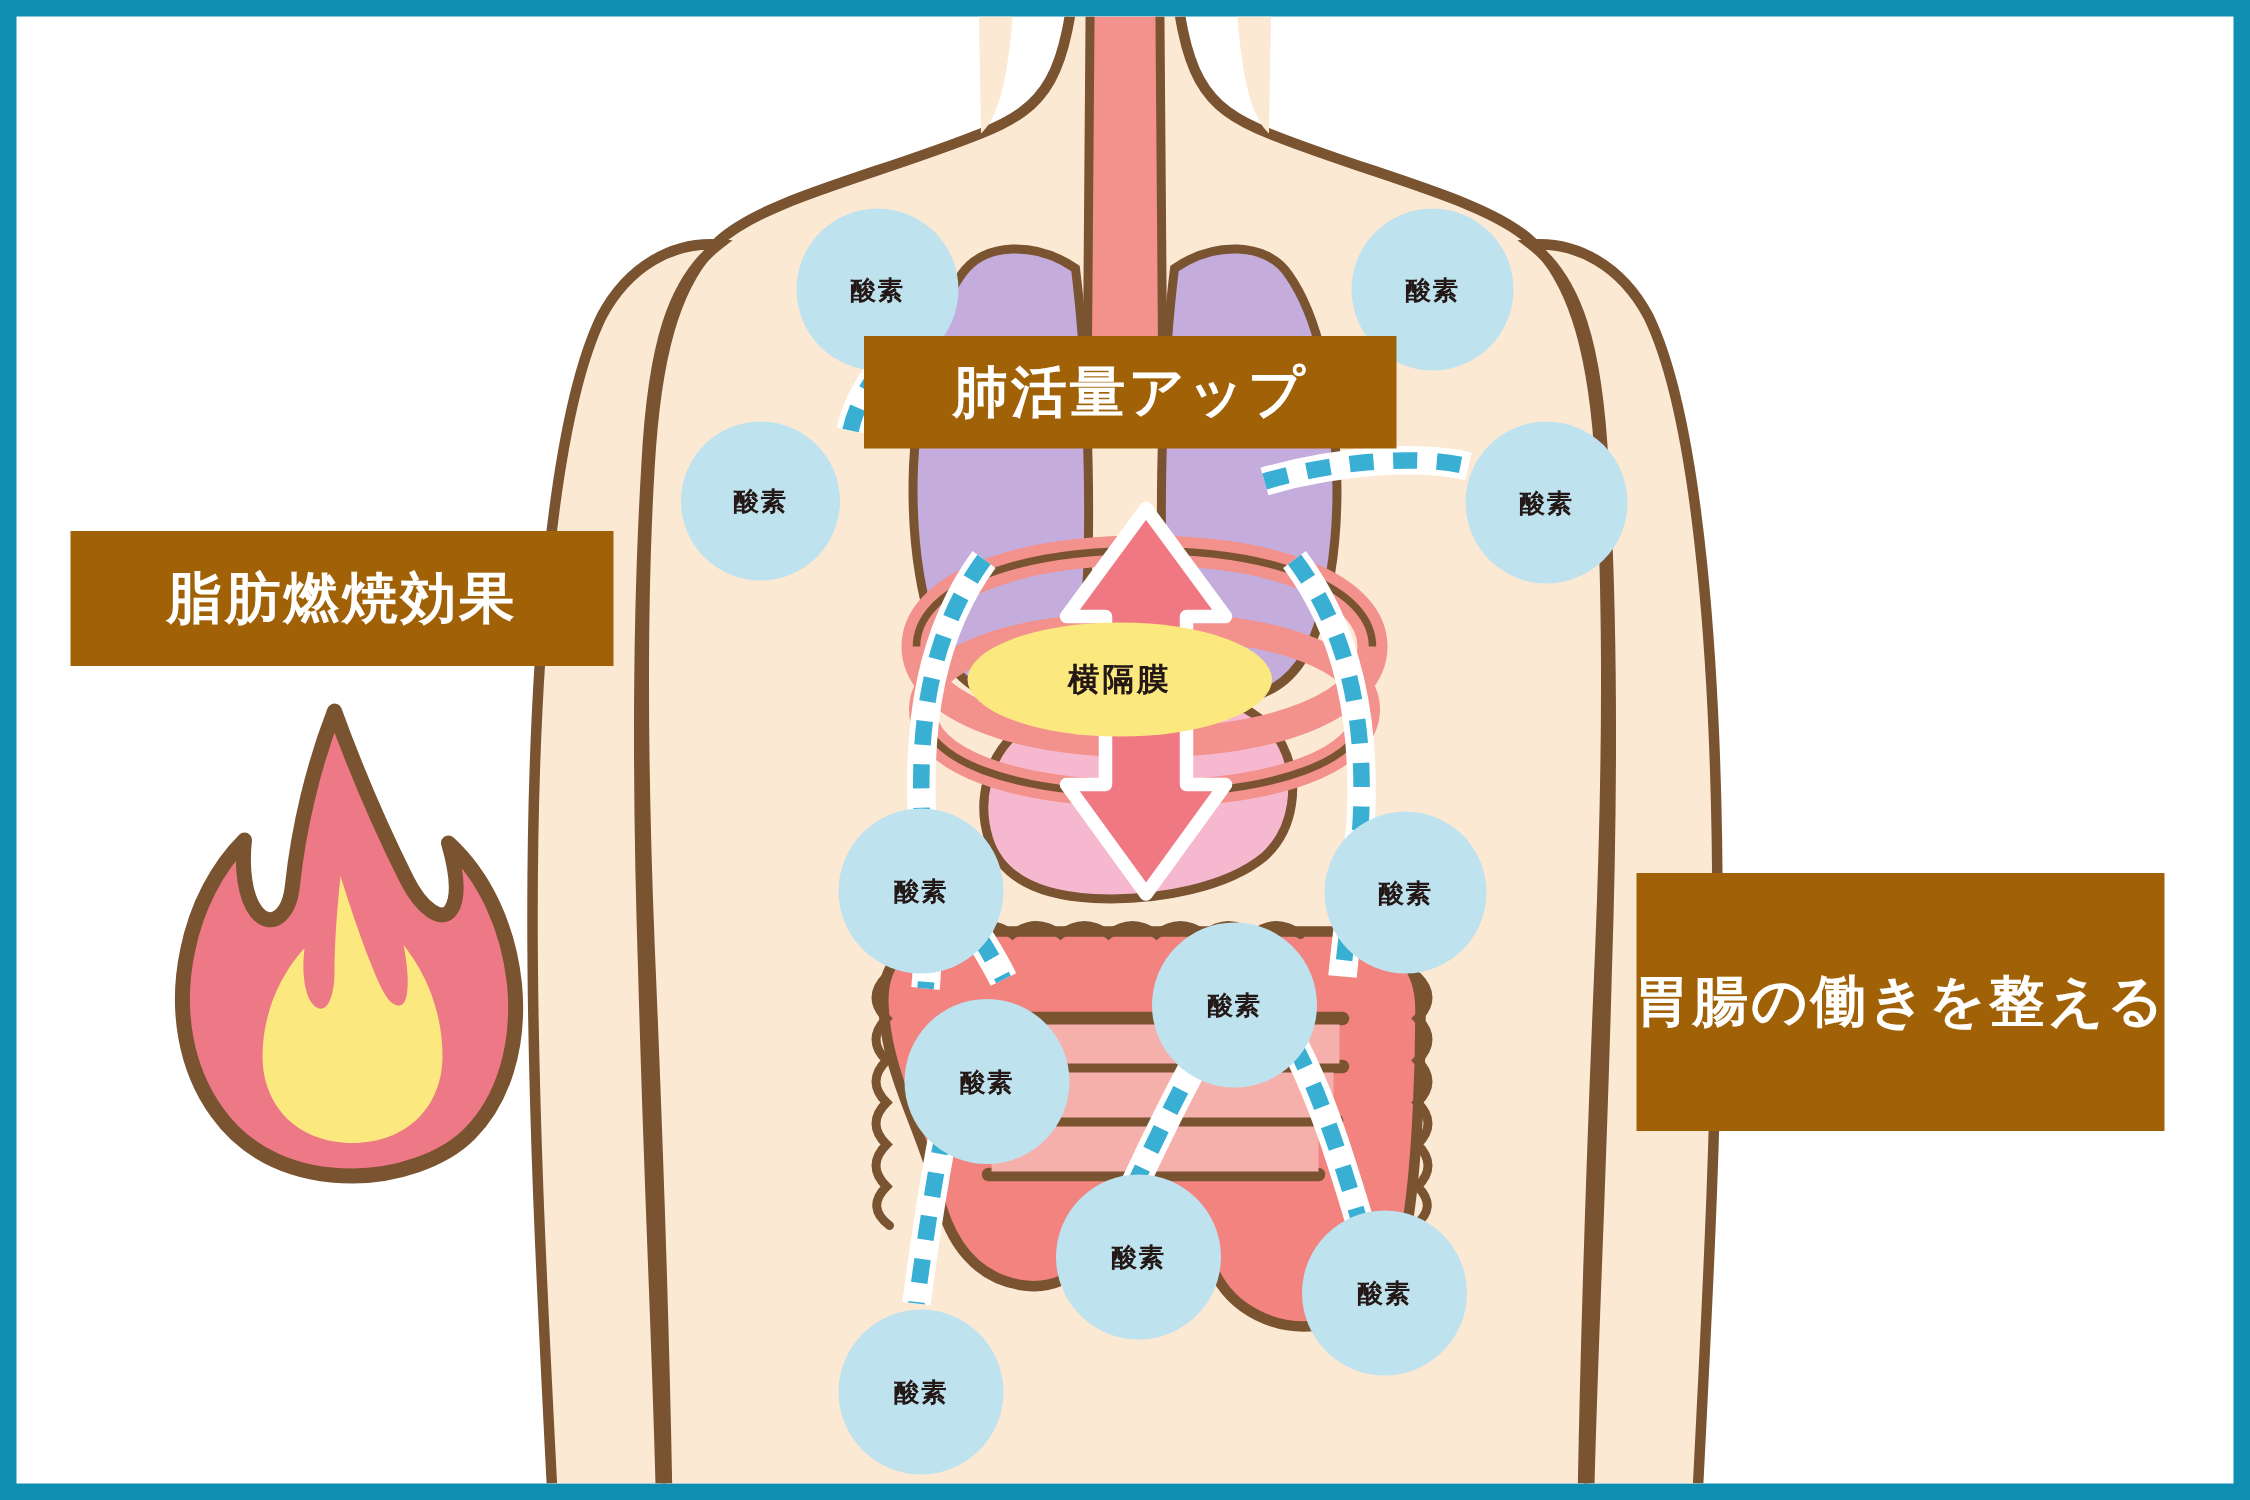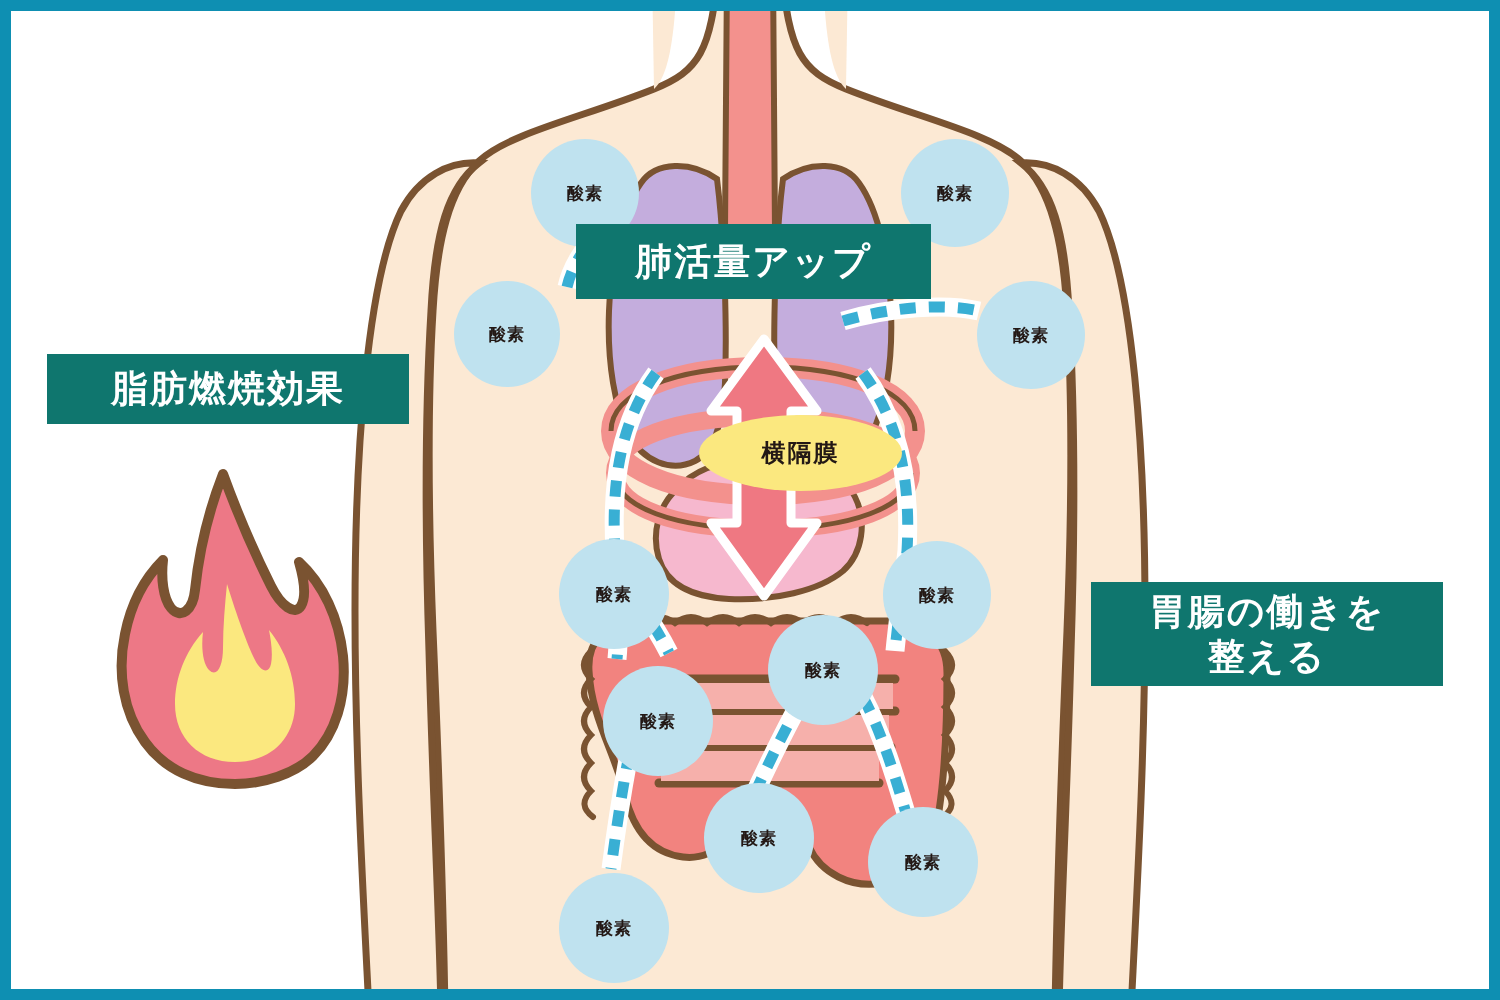--- a/index.html
+++ b/index.html
@@ -16,68 +16,68 @@
     background:#ffffff;
     box-sizing:border-box;
     border:11px solid #0e8fb2;
     overflow:hidden;
   }
   #art{position:absolute;left:0;top:0;width:1478px;height:978px;}
 
   
   .banner{
     position:absolute;
-    background:#0f766e;
+    background:#a16207;
     color:#ffffff;
     display:flex;align-items:center;justify-content:center;
     text-align:center;
     font-weight:bold;
     letter-spacing:2px;
     line-height:1.22;
     box-sizing:border-box;
     z-index:40;
   }
   #banner-fat{
-    left:36px;top:343px;width:362px;height:70px;
+    left:36px;top:343px;width:362px;height:90px;
     font-size:37px;
   }
   #banner-lung{
     left:565px;top:213px;width:355px;height:75px;
     font-size:37px;
     z-index:46;
   }
   #banner-gut{
-    left:1080px;top:571px;width:352px;height:104px;
+    left:1080px;top:571px;width:352px;height:172px;
     font-size:37px;
-    flex-direction:column;
+    flex-direction:row;
   }
   #banner-gut .l1,#banner-gut .l2{display:block;white-space:nowrap;}
 
   
   .o2{
     position:absolute;
     border-radius:50%;
     background:#bfe2ef;
     display:flex;align-items:center;justify-content:center;
     color:#231815;
     font-weight:bold;
     font-size:17px;
     letter-spacing:1px;
     z-index:38;
     white-space:nowrap;
   }
 
   
   #diaphragm-label{
     position:absolute;
-    left:688px;top:404px;width:203px;height:76px;
+    left:634px;top:404px;width:203px;height:76px;
     background:#fbe87f;
     border-radius:50%;
     display:flex;align-items:center;justify-content:center;
-    color:#231815;font-weight:bold;font-size:24px;letter-spacing:2px;
+    color:#231815;font-weight:bold;font-size:21px;letter-spacing:2px;
     z-index:34;
   }
 </style>
 </head>
 <body>
 
 <div id="stage">
 
   <svg id="art" viewBox="0 0 1478 978" preserveAspectRatio="none">
 

